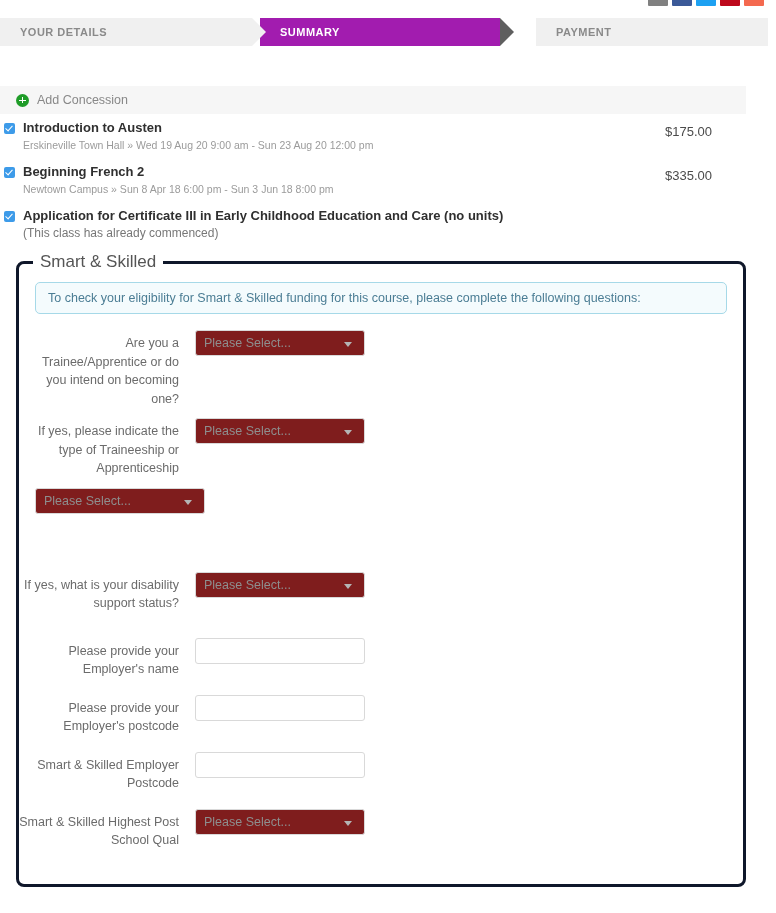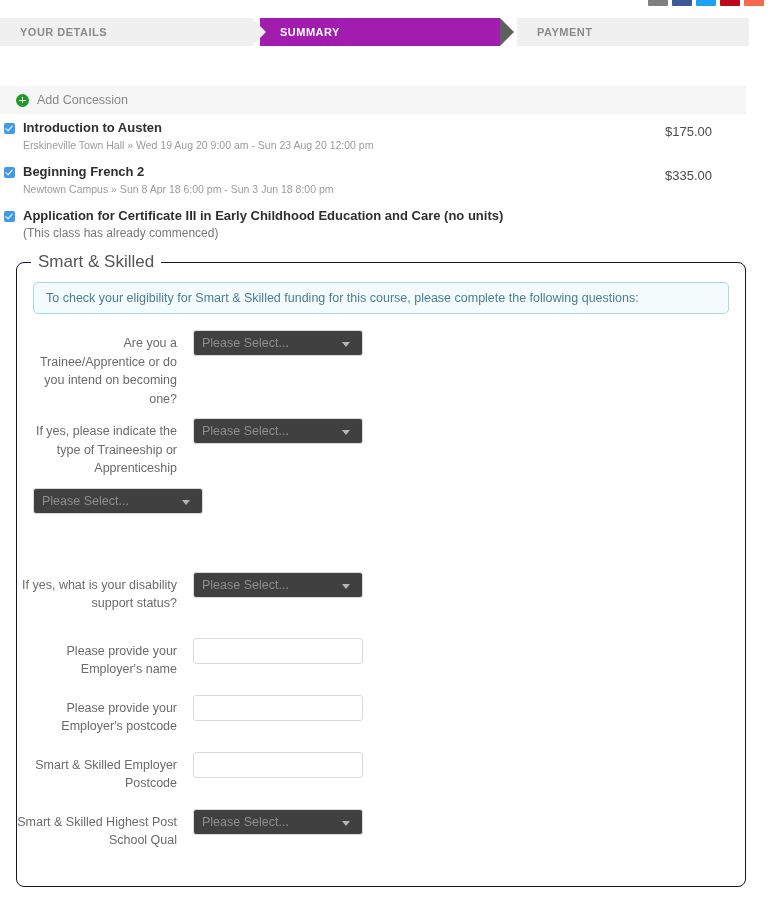--- a/index.html
+++ b/index.html
@@ -82,21 +82,21 @@
     right: -14px;
     top: 0;
     width: 0; height: 0;
     border-top: 14px solid transparent;
     border-bottom: 14px solid transparent;
     border-left: 14px solid #5f5f5f;
     z-index: 2;
   }
   .step-3 {
     width: 232px;
-    margin-left: 17px;
+    margin-left: 36px;
     background: #f0f0f0;
     color: #8a8a8a;
   }
 
   
   .customer {
     position: absolute;
     top: 60px;
     left: 10px;
     white-space: nowrap;
@@ -214,21 +214,21 @@
     color: #4b4b4b;
   }
 
   
   .ss-fieldset {
     position: absolute;
     top: 252px;
     left: 16px;
     width: 730px;
     height: 635px;
-    border: 1px solid #0f172a;
+    border: 3px solid #0f172a;
     border-radius: 8px;
     padding: 0;
     margin: 0;
   }
   .ss-legend {
     margin-left: 14px;
     padding: 0 7px;
     font-size: 17px;
     color: #555;
     font-weight: normal;
@@ -263,21 +263,21 @@
     padding-top: 4px;
   }
   .fcontrol {
     margin-left: 16px;
   }
   .select-box {
     width: 170px;
     height: 26px;
     border: 1px solid #d9d9d9;
     border-radius: 3px;
-    background: #404040;
+    background: #7f1d1d;
     display: flex;
     align-items: center;
     padding: 0 8px;
     font-size: 12.5px;
     color: #8e8e8e;
     position: relative;
     cursor: pointer;
   }
   .select-caret {
     position: absolute;

